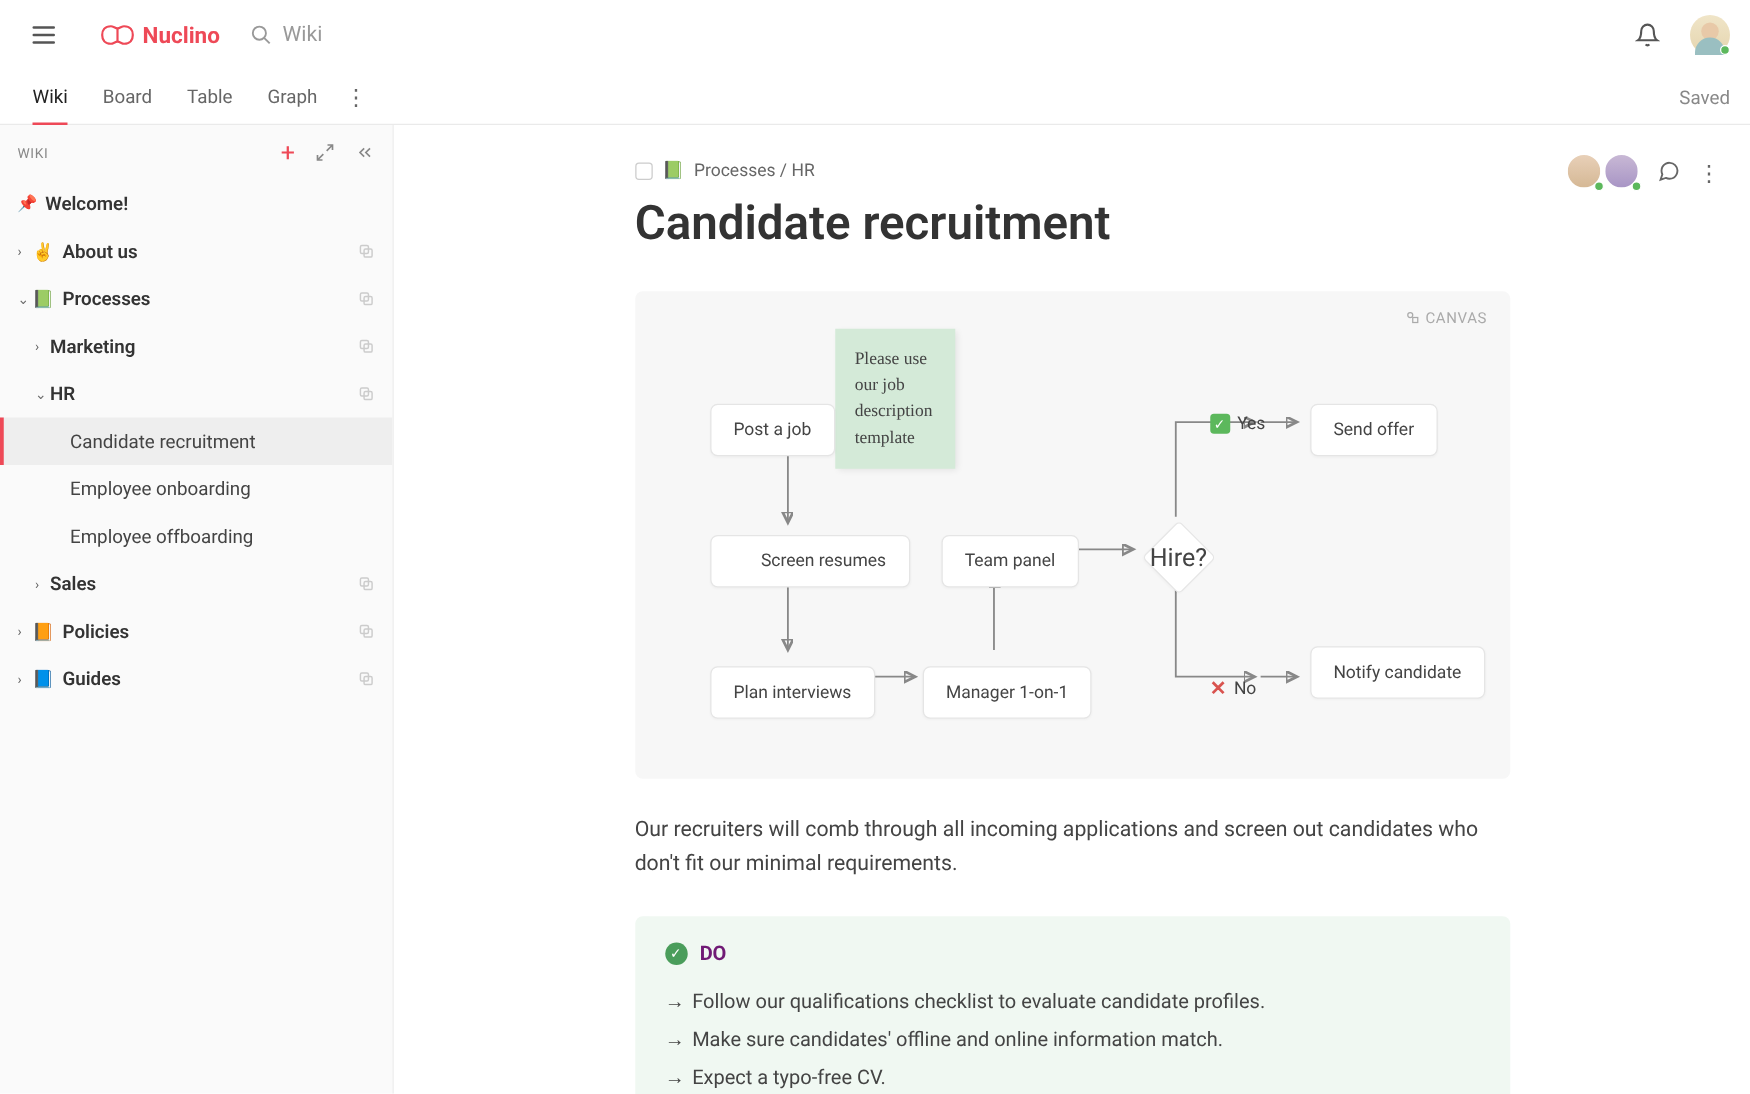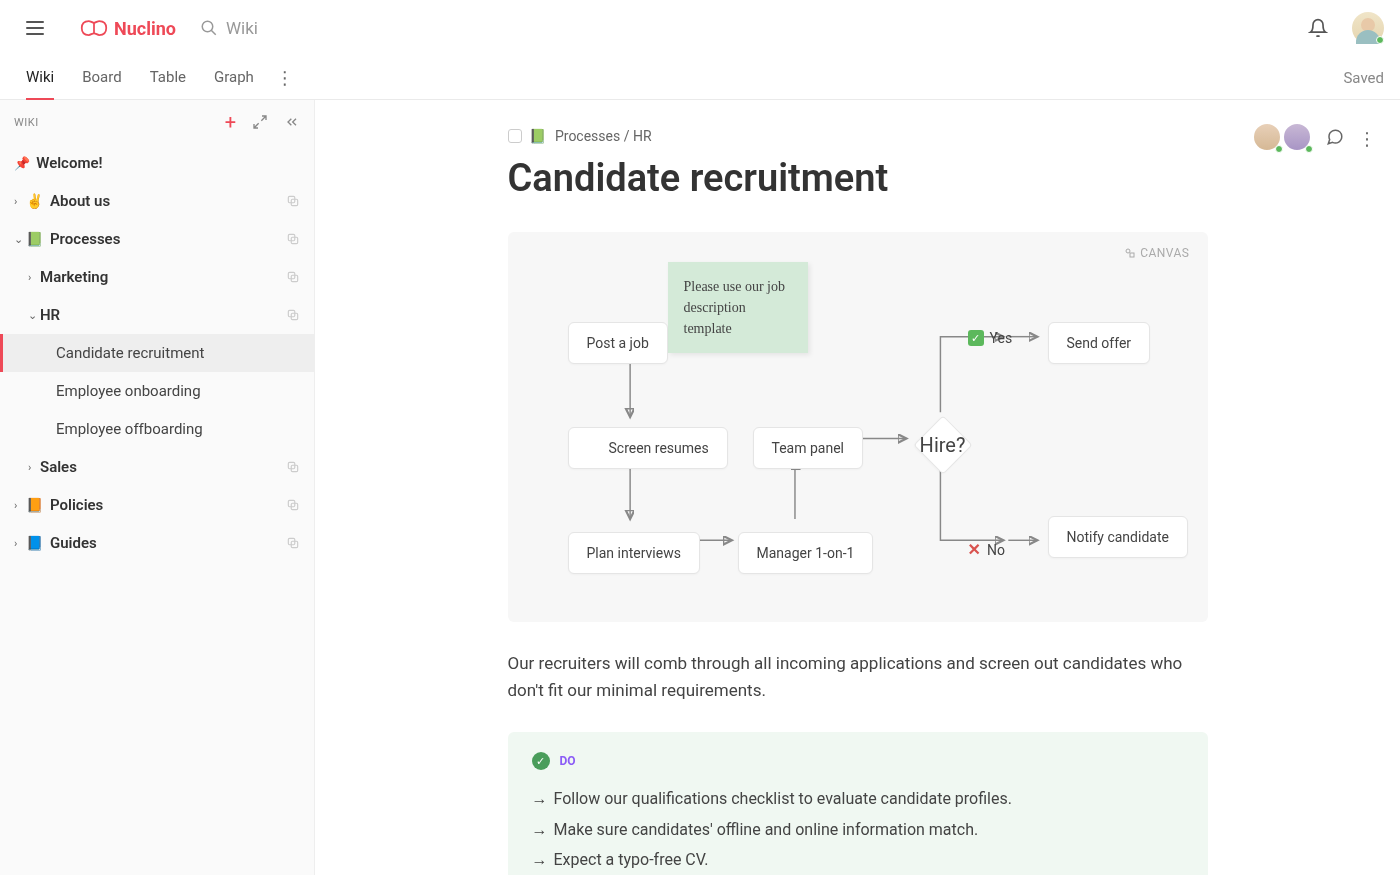--- a/index.html
+++ b/index.html
@@ -72,39 +72,39 @@
     .checkbox { width: 14px; height: 14px; border: 1.5px solid #ccc; border-radius: 3px; }
     .bc-icon { font-size: 14px; }
     
     .page-title { font-size: 38px; font-weight: 600; color: #333; margin-bottom: 32px; }
 
     
     .canvas-container { background: #f7f7f7; border-radius: 6px; padding: 30px 40px 40px 40px; position: relative; margin-bottom: 28px; height: 390px; }
     .canvas-label { position: absolute; top: 14px; right: 18px; color: #aaa; font-size: 12px; letter-spacing: 0.5px; display:flex; align-items:center; gap:4px; }
     .canvas-stage { position: relative; width: 100%; height: 100%; }
     .fc-box { position: absolute; background: #fff; border: 1px solid #e5e5e5; border-radius: 6px; padding: 12px 18px; font-size: 14px; color: #444; text-align: center; white-space:nowrap; box-shadow: 0 1px 2px rgba(0,0,0,0.03); }
-    .fc-note { position: absolute; background: #d4ead8; padding: 14px 16px; font-size: 14px; color: #444; width: 140px; line-height:1.5; font-family: 'Comic Sans MS', cursive; box-shadow: 2px 2px 5px rgba(0,0,0,0.08); }
+    .fc-note { position: absolute; background: #d4ead8; padding: 14px 16px; font-size: 14px; color: #444; width: 96px; line-height:1.5; font-family: 'Comic Sans MS', cursive; box-shadow: 2px 2px 5px rgba(0,0,0,0.08); }
     .fc-diamond { position: absolute; width: 56px; height: 56px; display:flex; align-items:center; justify-content:center; font-size:20px; color:#444; }
     .fc-diamond::before { content:''; position:absolute; width:40px; height:40px; background:#fff; border:1px solid #e5e5e5; transform:rotate(45deg); border-radius:4px; box-shadow: 0 1px 2px rgba(0,0,0,0.03);}
     .fc-diamond span{position:relative;z-index:1;}
     .fc-label { position: absolute; font-size: 14px; color: #444; display:flex; align-items:center; gap:6px;}
     .fc-label .yes-check{ color:#fff; background:#5cb85c; width:16px; height:16px; border-radius:3px; display:inline-flex; align-items:center; justify-content:center; font-size:11px;}
     .fc-label .no-x{ color:#d9534f; font-weight:700; font-size:16px;}
     .fc-svg{ position:absolute; top:0; left:0; width:100%; height:100%; pointer-events:none; }
     .fc-svg line, .fc-svg path{ stroke:#888; stroke-width:1.5; fill:none; }
     .arrowhead{ fill:#888; }
 
     
     .body-text { font-size: 17px; line-height: 1.6; color: #444; margin-bottom: 28px; }
 
     
     .do-box { background: #f0f8f2; border-radius: 6px; padding: 20px 24px; }
     .do-header { display: flex; align-items: center; gap: 10px; margin-bottom: 14px; }
     .do-check-circle { width: 18px; height: 18px; border-radius: 50%; background: #4a9d5b; display: flex; align-items: center; justify-content: center; color: #fff; font-size: 11px; }
-    .do-title { font-weight: 700; font-size: 12px; color: #8b5cf6; }
+    .do-title { font-weight: 700; font-size: 16px; color: #701a75; }
     .do-item { font-size: 16px; color: #444; line-height: 1.9; }
     .do-arrow { margin-right: 6px; }
   </style>
 </head>
 <body>
 
 <div class="top-header">
   <div class="hamburger-icon">
     <span></span>
       <span></span>

